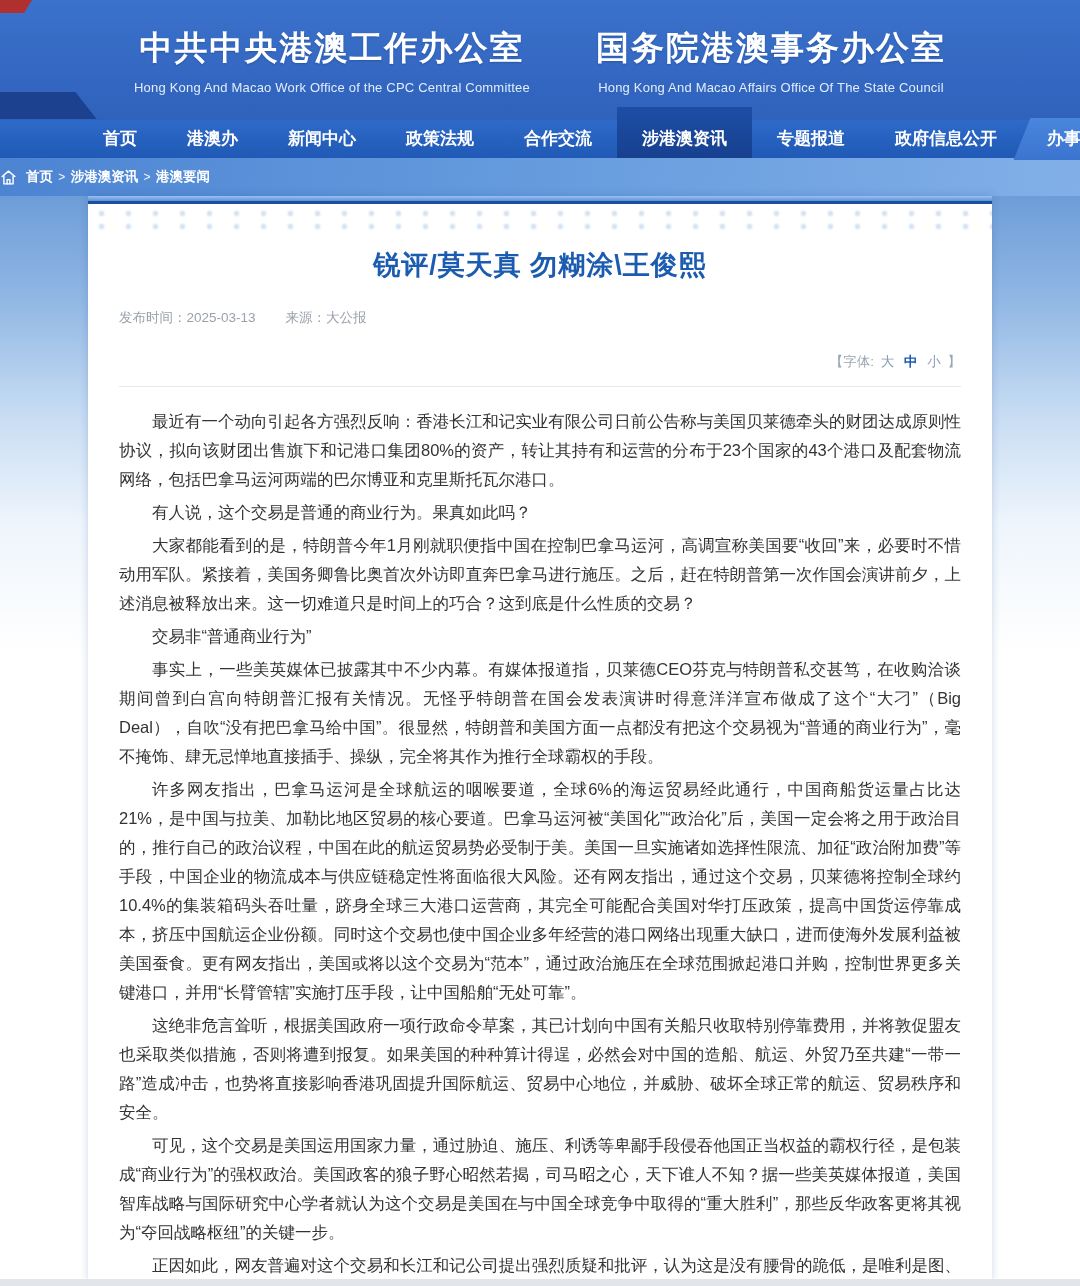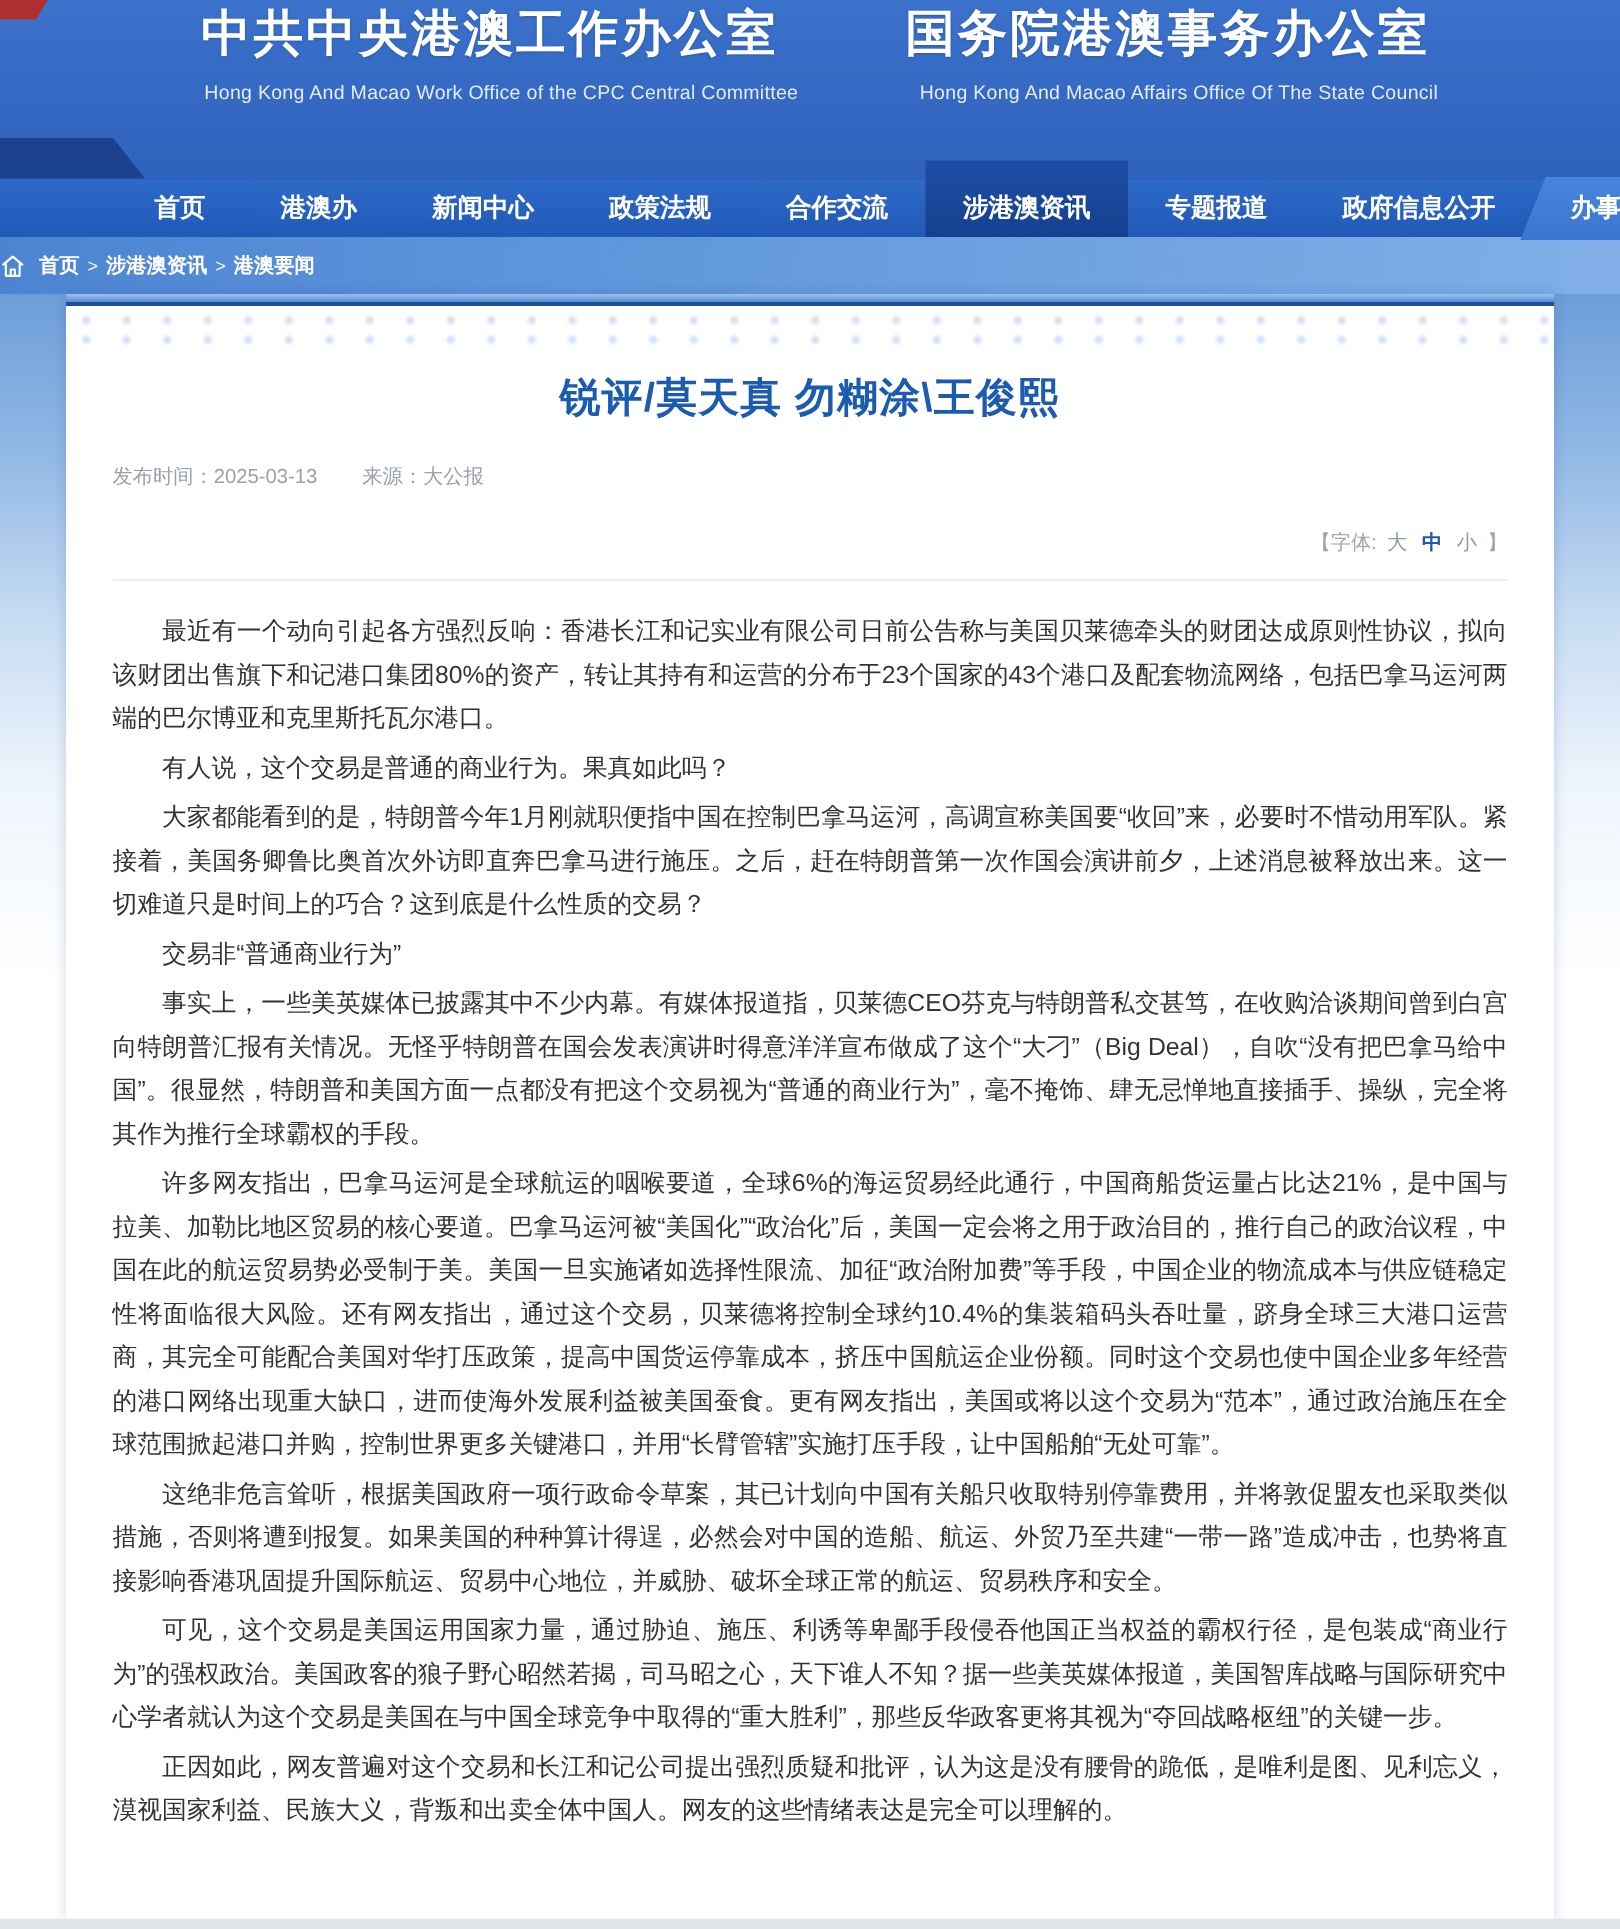--- a/index.html
+++ b/index.html
@@ -8,30 +8,30 @@
     width:1080px; height:1286px; overflow:hidden;
     font-family:"Liberation Sans", sans-serif;
     background:#fff;
   }
   .page { position:relative; width:1080px; height:1286px; overflow:hidden; }
 
   
   .site-header {
     height:120px;
     background:linear-gradient(180deg,#3b72cb 0%,#3366c0 70%,#2f62bb 100%);
-    display:flex; justify-content:center; gap:66px;
+    display:flex; align-items:center; justify-content:center; gap:66px;
     position:relative; color:#fff;
   }
   .corner-red {
     position:absolute; top:0; left:-6px; width:34px; height:13px;
     background:#b03030; transform:skewX(-32deg);
   }
   .org { text-align:center; cursor:pointer; }
   .org-title { font-size:33px; font-weight:bold; letter-spacing:2px; text-shadow:0 1px 2px rgba(0,30,90,.25); }
-  .org-sub { font-size:13px; margin-top:9px; color:#e3edfa; letter-spacing:.2px;margin-left:15px; }
+  .org-sub { font-size:13px; margin-top:9px; color:#e3edfa; letter-spacing:.2px; }
 
   
   .main-nav {
     height:38px; position:relative;
     background:linear-gradient(180deg,#2e6ac9 0%,#2059b6 100%);
   }
   .nav-deco-left {
     position:absolute; left:-18px; top:-28px; width:104px; height:27px;
     background:#1c418f; transform:skewX(38deg);
   }
@@ -58,21 +58,21 @@
     color:#fff; font-size:13.5px;
     background:linear-gradient(96deg,#4d84d2 0%,#639add 45%,#82afe7 100%);
   }
   .home-icon { display:flex; align-items:center; cursor:pointer; }
   .home-icon svg { width:17px; height:17px; display:block; }
   .crumb { cursor:pointer; font-weight:bold; }
   .crumb-sep { margin:0 2px; font-size:12px; opacity:.95; font-weight:normal; }
 
   
   .content-wrap {
-    height:1090px; padding:0 44px; position:relative;
+    height:1090px; padding:0 88px; position:relative;
     background:linear-gradient(180deg,#6d9dd8 0%,#93b9e5 10%,#c7dcf3 20%,#eef5fc 30%,#ffffff 42%,#ffffff 100%);
   }
   .card {
     background:#fff; height:1084px; position:relative;
     box-shadow:0 0 8px rgba(30,70,140,.22);
   }
   .card-topbar {
     height:8px;
     background:linear-gradient(180deg,#9cc1ef 0%,#5b93d8 100%);
     border-bottom:3px solid #1d4f9f;

